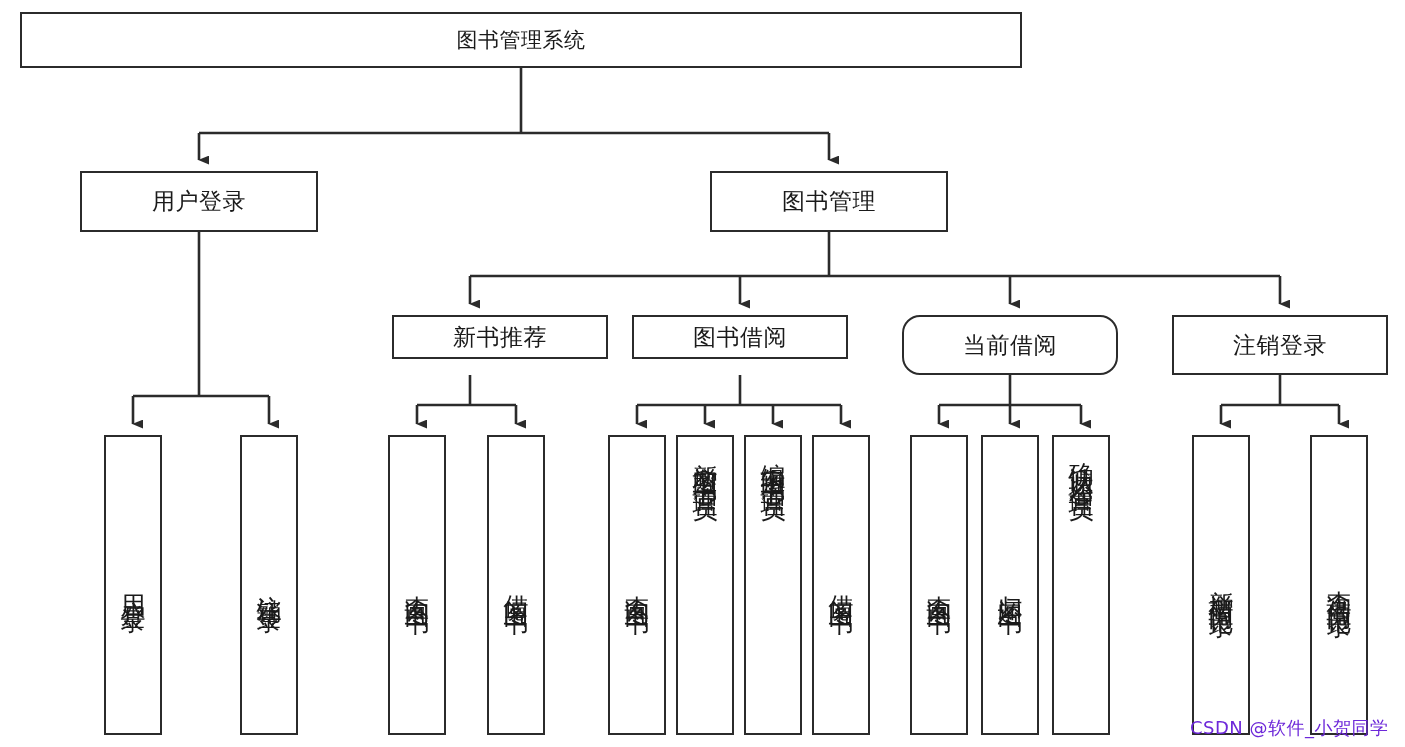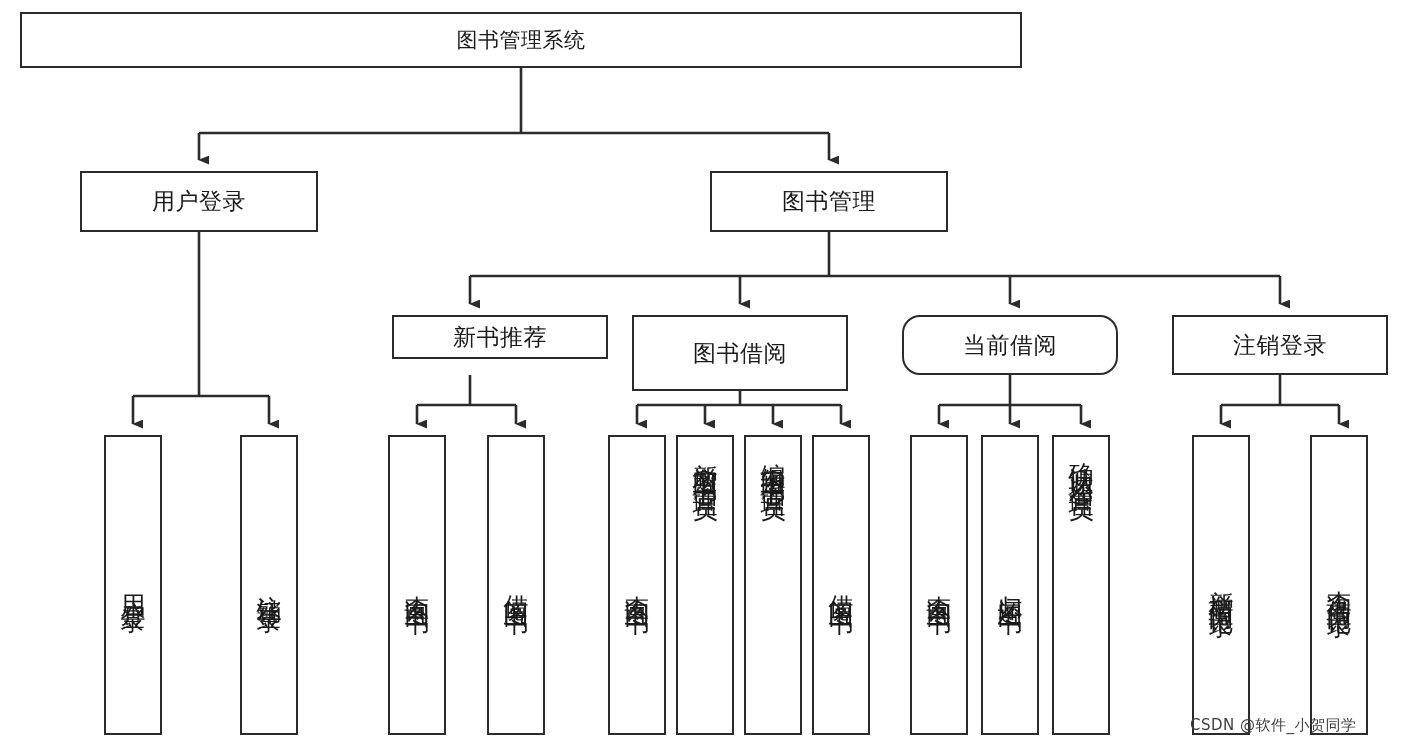--- a/index.html
+++ b/index.html
@@ -65,22 +65,22 @@
   }
   .node.leaf.center-v {
     align-items: center;
   }
   .node.leaf.top-v {
     align-items: flex-start;
     padding-top: 6px;
   }
   .watermark {
     position: absolute;
-    font-size: 15px;
-    color: #404040;
+    font-size: 18px;
+    color: #6d28d9;
     white-space: nowrap;
     letter-spacing: 0.5px;
   }
 </style>
 </head>
 <body>
 
 <div id="canvas">
 
   <svg id="edges" viewBox="0 0 1405 747" width="1405" height="747" xmlns="http://www.w3.org/2000/svg">
@@ -140,21 +140,21 @@
   <div class="node horiz" style="left:80px; top:171px; width:238px; height:61px;">
     <span class="node-label">用户登录</span>
   </div>
   <div class="node horiz" style="left:710px; top:171px; width:238px; height:61px;">
     <span class="node-label">图书管理</span>
   </div>
 
   <div class="node horiz" style="left:344px; top:315px; width:216px; height:44px;margin-left:48px;">
     <span class="node-label">新书推荐</span>
   </div>
-  <div class="node horiz" style="left:632px; top:315px; width:216px; height:76px;">
+  <div class="node horiz" style="left:632px; top:315px; width:216px; height:44px;">
     <span class="node-label">图书借阅</span>
   </div>
   <div class="node horiz" style="left:902px; top:315px; width:216px; height:60px;border-radius:18px;">
     <span class="node-label">当前借阅</span>
   </div>
   <div class="node horiz" style="left:1172px; top:315px; width:216px; height:60px;">
     <span class="node-label">注销登录</span>
   </div>
 
   <div class="node leaf center-v" style="left:104px; top:435px; width:58px; height:300px;">

